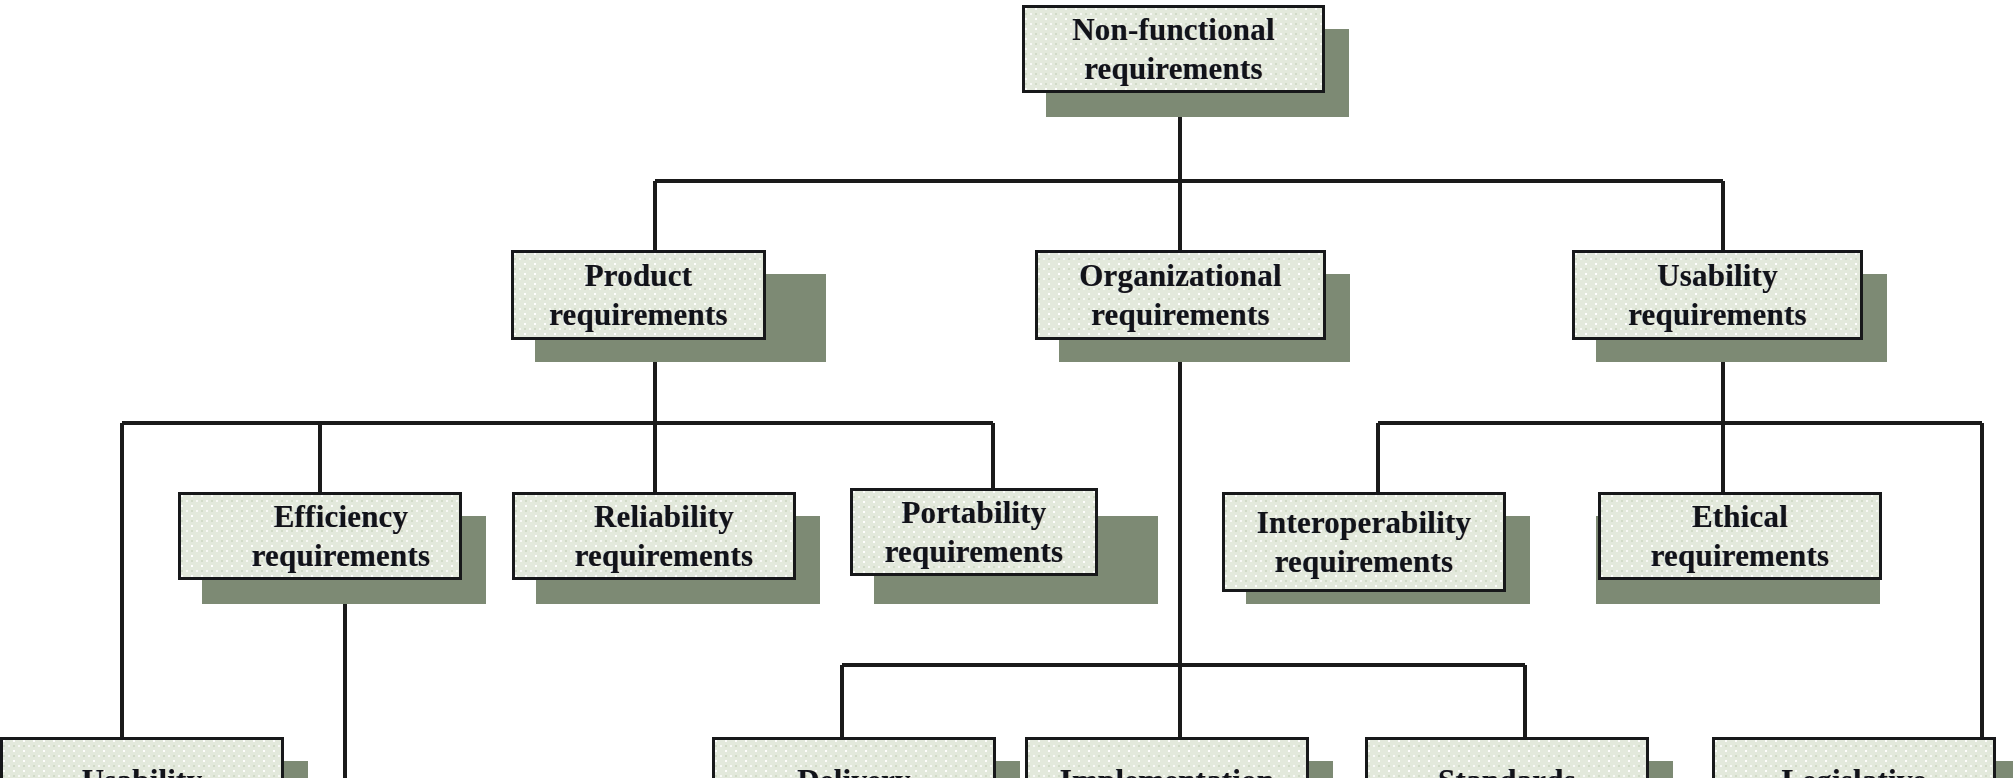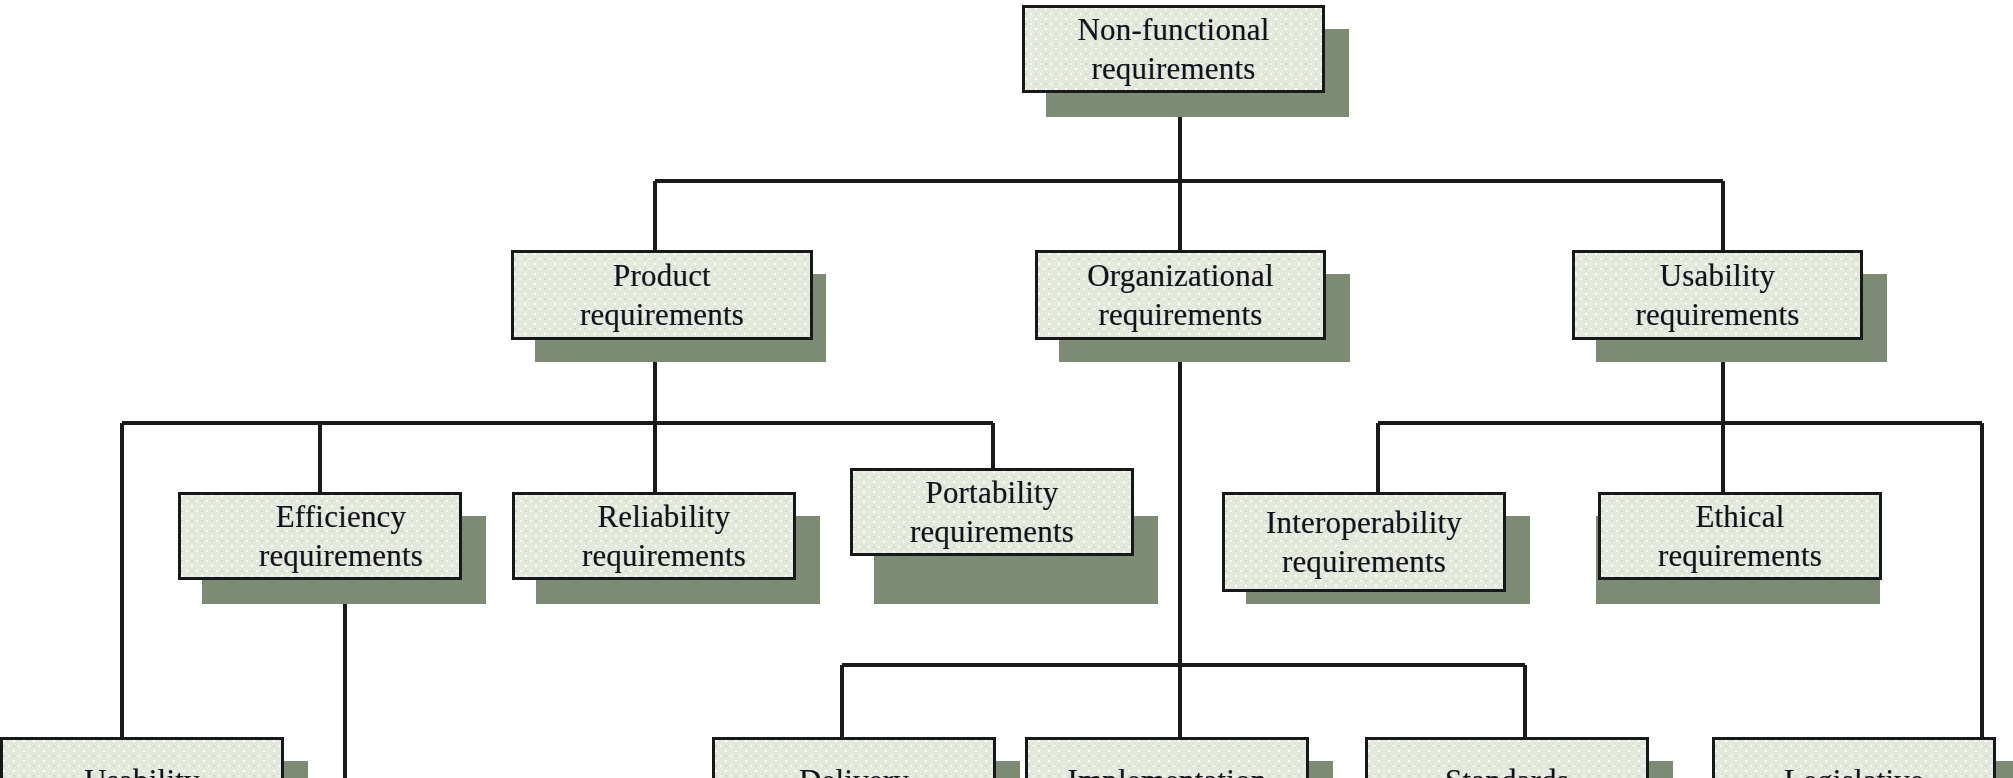--- a/index.html
+++ b/index.html
@@ -37,20 +37,21 @@
     background-color: #e3e9dc;
     background-image:
       radial-gradient(circle at 1px 1px, rgba(255,255,255,0.95) 1.1px, rgba(0,0,0,0) 1.4px),
       radial-gradient(circle at 6px 6px, rgba(255,255,255,0.75) 1.1px, rgba(0,0,0,0) 1.4px),
       radial-gradient(circle at 1px 6px, rgba(182,195,168,0.40) 1.0px, rgba(0,0,0,0) 1.3px);
     background-size: 10px 10px, 10px 10px, 10px 10px;
     display: flex;
     align-items: center;
     justify-content: center;
     z-index: 3;
+    font-weight: bold;
   }
   .node .node-label {
     display: block;
     width: 100%;
     text-align: center;
     color: #111319;
     font-size: 31px;
     line-height: 1.26;
     letter-spacing: 0.2px;
     white-space: pre-line;
@@ -117,42 +118,42 @@
   <div class="shadow" style="left:736px;top:761px;width:284px;height:60px;"></div>
   <div class="shadow" style="left:1049px;top:761px;width:284px;height:60px;"></div>
   <div class="shadow" style="left:1389px;top:761px;width:284px;height:60px;"></div>
   <div class="shadow" style="left:1736px;top:761px;width:277px;height:60px;"></div>
 
   <div class="node" style="left:1022px;top:5px;width:303px;height:88px;">
     <span class="node-label">Non-functional
 requirements</span>
   </div>
 
-  <div class="node" style="left:511px;top:250px;width:302px;height:90px;">
+  <div class="node" style="left:511px;top:250px;width:255px;height:90px;">
     <span class="node-label">Product
 requirements</span>
   </div>
   <div class="node" style="left:1035px;top:250px;width:291px;height:90px;">
     <span class="node-label">Organizational
 requirements</span>
   </div>
   <div class="node" style="left:1572px;top:250px;width:291px;height:90px;">
     <span class="node-label">Usability
 requirements</span>
   </div>
 
   <div class="node" style="left:178px;top:492px;width:284px;height:88px;padding-left:42px;">
     <span class="node-label">Efficiency
 requirements</span>
   </div>
   <div class="node" style="left:512px;top:492px;width:284px;height:88px;padding-left:20px;">
     <span class="node-label">Reliability
 requirements</span>
   </div>
-  <div class="node" style="left:850px;top:468px;width:284px;height:88px;">
+  <div class="node" style="left:850px;top:488px;width:248px;height:88px;">
     <span class="node-label">Portability
 requirements</span>
   </div>
   <div class="node" style="left:1222px;top:492px;width:284px;height:100px;">
     <span class="node-label">Interoperability
 requirements</span>
   </div>
   <div class="node" style="left:1572px;top:492px;width:284px;height:88px;margin-left:26px;">
     <span class="node-label">Ethical
 requirements</span>

